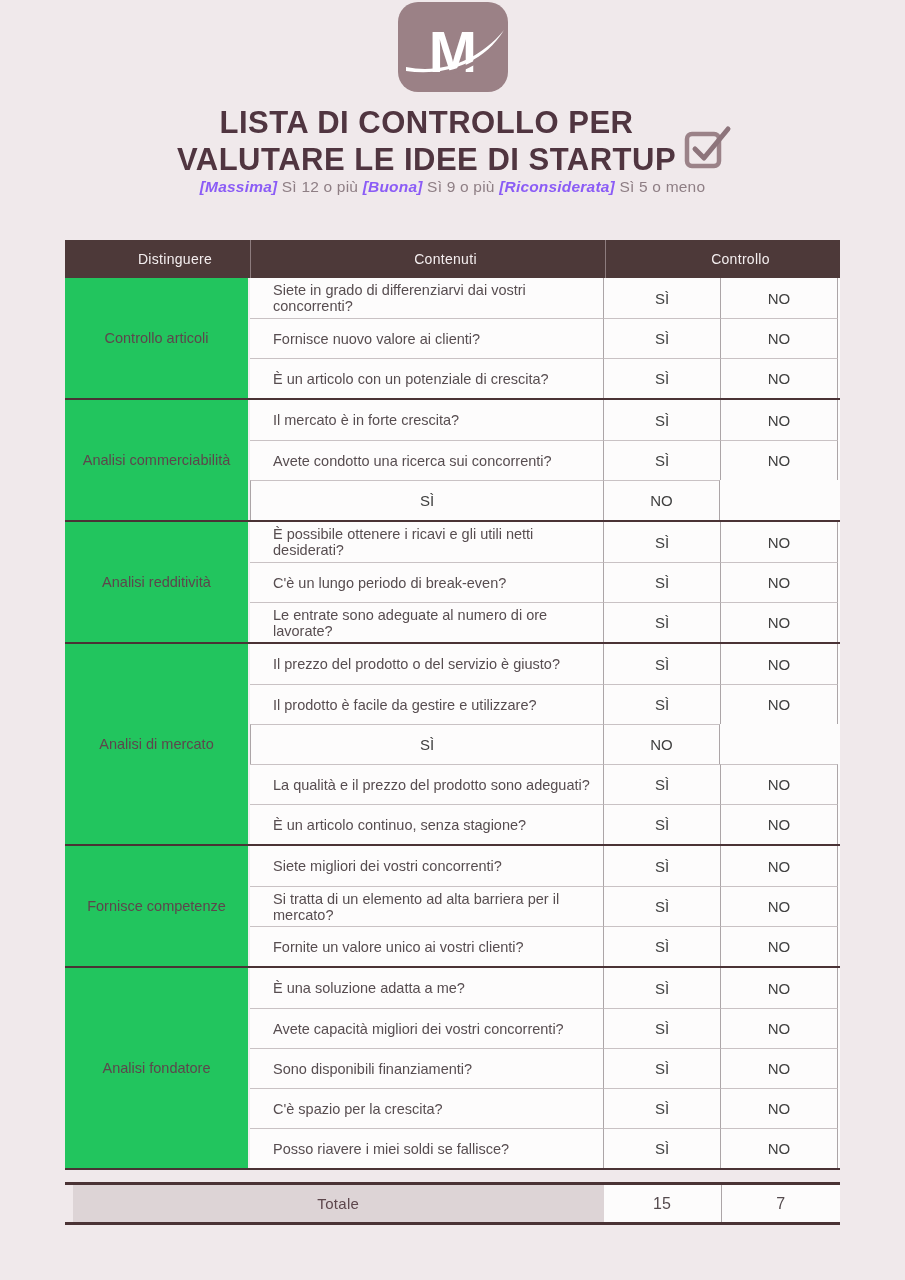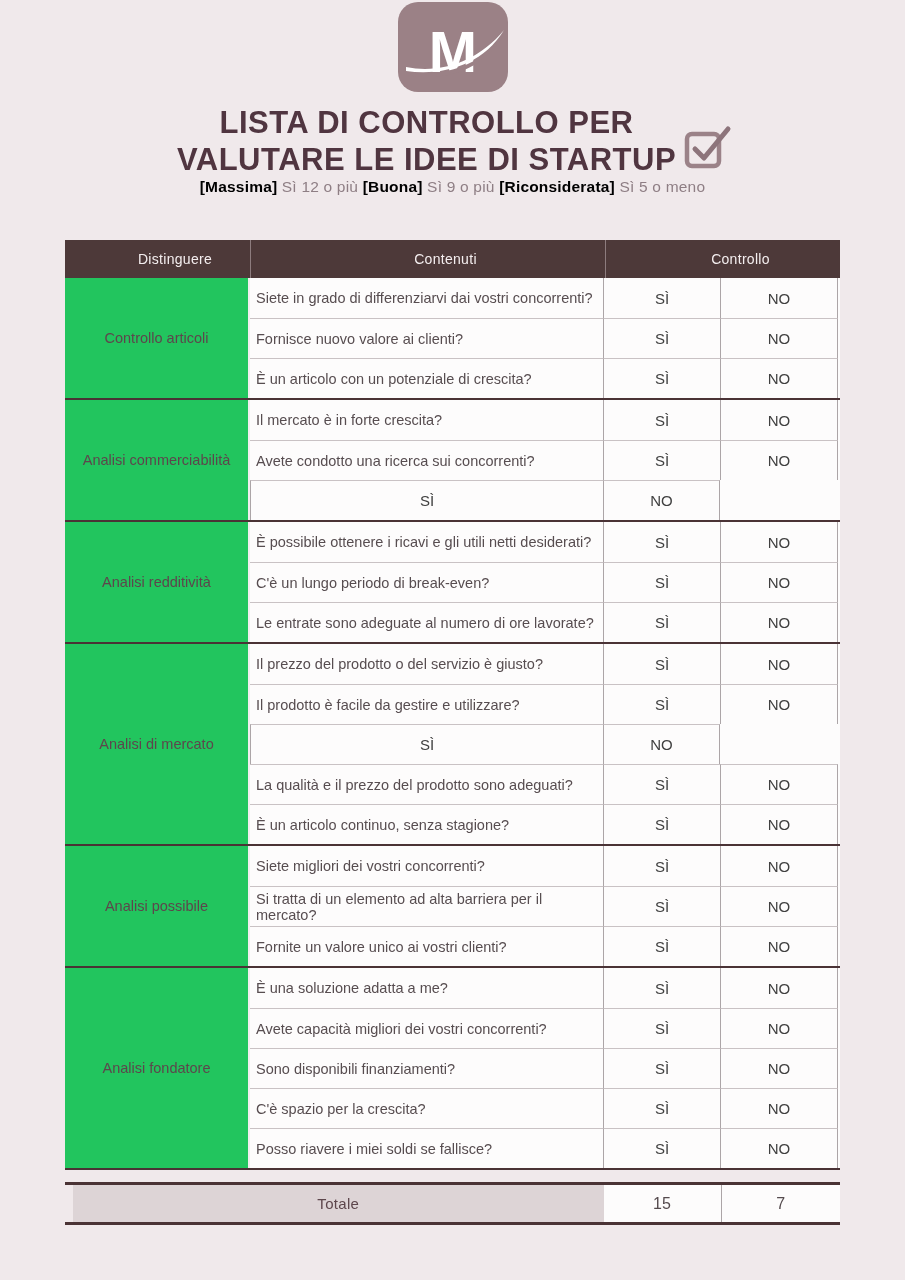--- a/index.html
+++ b/index.html
@@ -10,38 +10,38 @@
   .logo { position:absolute; left:398px; top:2px; width:110px; height:90px;
           background:#9b8186; border-radius:20px; }
 
   
   .title-wrap { position:absolute; top:104px; left:0; width:905px; text-align:center;
                 transform:translateX(-26px); }
   .title { font-size:31px; font-weight:bold; color:#503540; line-height:37px; letter-spacing:.5px; }
   .check-icon { position:absolute; left:709px; top:18px; }
   .subtitle { position:absolute; top:178px; left:0; width:905px; text-align:center;
               font-size:15.5px; color:#8e7e84; letter-spacing:.2px; }
-  .subtitle b { color:#000000; font-weight:bold; }
+  .subtitle b { color:#8b5cf6; font-weight:bold;font-style:italic; }
 
   
   .table { position:absolute; left:65px; top:240px; width:775px; }
   .thead { display:grid; grid-template-columns:185px 355px 235px; height:38px;
            background:#4d3939; color:#f4eeef; font-size:14px; }
   .th { display:flex; align-items:center; justify-content:center; letter-spacing:.3px;padding-left:35px; }
   .th + .th { border-left:1px solid #8d7c7e; }
 
   .section { display:grid; grid-template-columns:185px 590px; border-top:2.5px solid #4a3335; }
   .section:first-of-type { border-top:none; }
   .sections { border-bottom:2.5px solid #4a3335; }
   .sec-name { background:#22c55e; color:#5d464c; font-size:14.5px;
               display:flex; align-items:center; justify-content:center; text-align:center;
               border-right:2px solid #f3edef; }
   .row { display:grid; grid-template-columns:353px 117px 118px; height:40px; background:#fdfcfc; }
   .row + .row .q, .row + .row .yn { border-top:1px solid #c9c2c4; }
-  .q { display:flex; align-items:center; padding-left:6px; font-size:14.5px; color:#574d50; }
+  .q { display:flex; align-items:center; padding-left:23px; font-size:14.5px; color:#574d50; }
   .yn { display:flex; align-items:center; justify-content:center; font-size:15px; color:#404040;
         border-left:1.5px solid #aca5a7; cursor:pointer; }
   .yn.no { border-right:1.5px solid #aca5a7; }
 
   
   .total { position:absolute; left:65px; top:1182px; width:775px; height:43px;
            display:grid; grid-template-columns:538.5px 117px 119.5px;
            border-top:3px solid #4a3335; border-bottom:3px solid #4a3335; }
   .total-label { background:#ddd4d6; display:flex; align-items:center; justify-content:center;
                  font-size:15px; color:#5d464c; letter-spacing:.3px;margin-left:8px; }
@@ -169,21 +169,21 @@
           </div>
           <div class="row">
             <div class="q">È un articolo continuo, senza stagione?</div>
             <div class="yn">SÌ</div>
             <div class="yn no">NO</div>
           </div>
         </div>
       </div>
 
       <div class="section">
-        <div class="sec-name">Analisi possibile</div>
+        <div class="sec-name">Fornisce competenze</div>
         <div class="sec-rows">
           <div class="row">
             <div class="q">Siete migliori dei vostri concorrenti?</div>
             <div class="yn">SÌ</div>
             <div class="yn no">NO</div>
           </div>
           <div class="row">
             <div class="q">Si tratta di un elemento ad alta barriera per il mercato?</div>
             <div class="yn">SÌ</div>
             <div class="yn no">NO</div>

